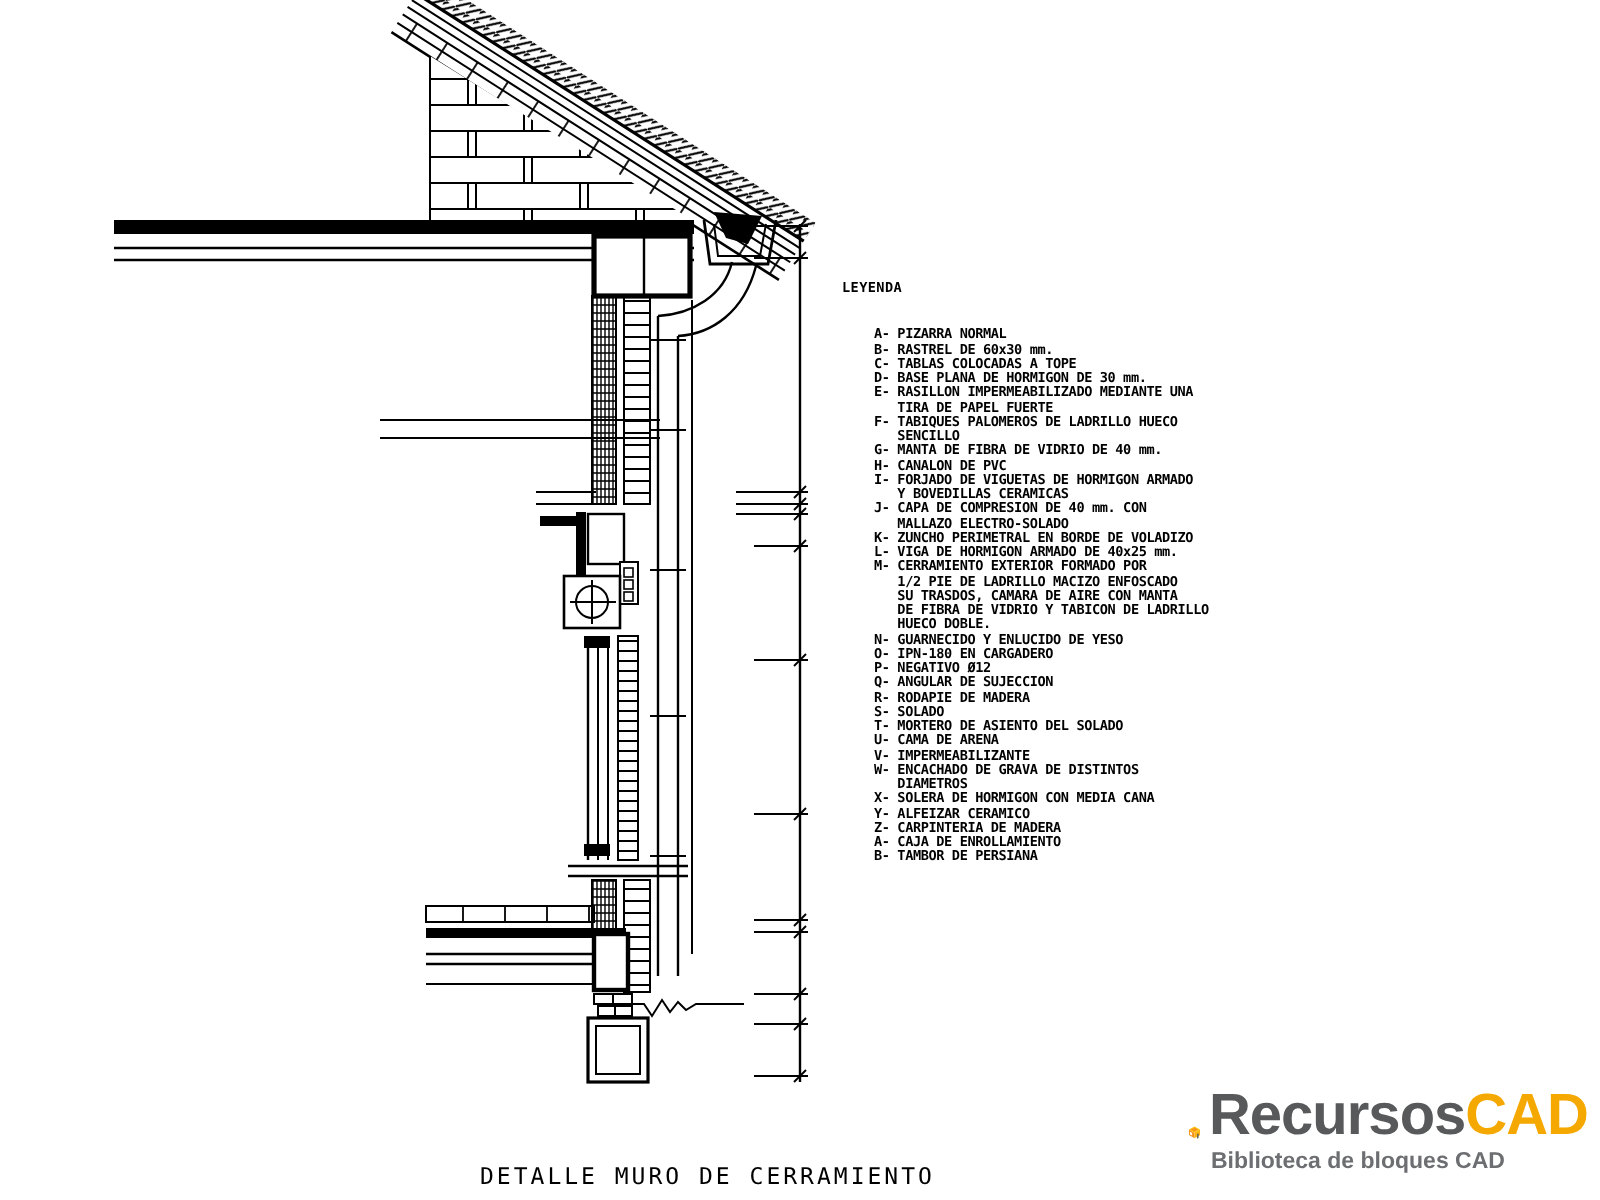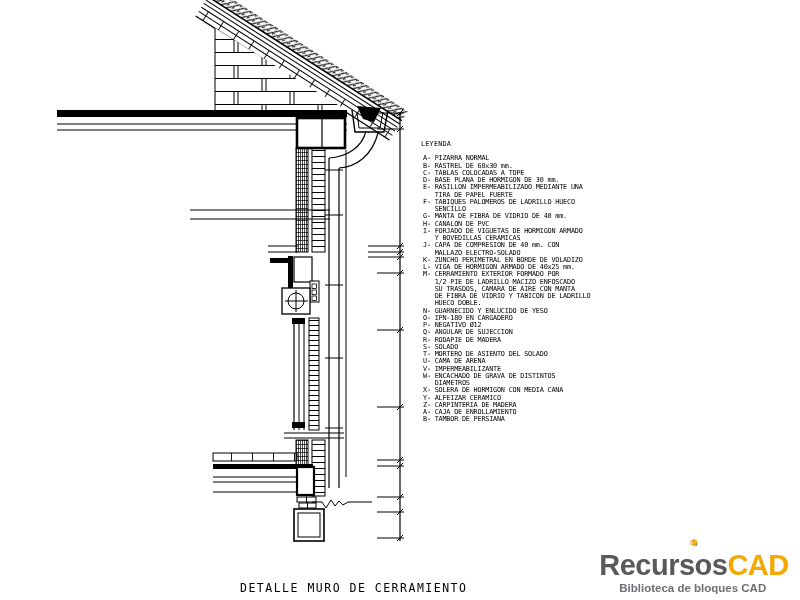--- a/index.html
+++ b/index.html
@@ -1,32 +1,32 @@
 <!DOCTYPE html>
 <html><head>
 <meta charset="utf-8">
 <style>
   html,body{margin:0;padding:0;}
   body{width:800px;height:600px;background:#ffffff;position:relative;overflow:hidden;
        font-family:"DejaVu Sans Mono", monospace;}
   #stage{position:absolute;inset:0;width:800px;height:600px;}
-  .legend{position:absolute;left:421px;top:141px;color:#000;}
+  .legend{position:absolute;left:421px;top:141px;color:#000;font-weight:bold;}
   .legend-title{font-size:6.8px;line-height:7.3px;letter-spacing:.2px;margin-bottom:7px;}
-  .legend-lines{margin:2px;font-family:"DejaVu Sans Mono", monospace;font-size:6.8px;
+  .legend-lines{margin:16px;font-family:"DejaVu Sans Mono", monospace;font-size:6.8px;
                 line-height:7.25px;letter-spacing:-0.2px;white-space:pre;}
   .caption{position:absolute;left:240px;top:581px;width:320px;text-align:left;
            font-size:11.5px;letter-spacing:1.5px;color:#000;white-space:nowrap;}
   .logo{position:absolute;left:594px;top:538px;width:200px;height:56px;display:flex;
-        align-items:center;gap:4px;flex-direction:column;}
+        align-items:center;gap:4px;}
   .logo-text{display:flex;flex-direction:column;line-height:1;}
   .brand{font-family:"Liberation Sans", sans-serif;font-weight:bold;font-size:29px;
          letter-spacing:-0.5px;color:#58595B;white-space:nowrap;}
   .brand .accent{color:#F5A800;}
   .tagline{font-family:"Liberation Sans", sans-serif;font-weight:bold;font-size:11.5px;
-           color:#6D6E71;margin-top:3px;margin-left:20px;white-space:nowrap;}
+           color:#6D6E71;margin-top:3px;margin-left:1px;white-space:nowrap;}
 </style>
 </head>
 <body>
 
 <svg id="stage" viewBox="0 0 800 600" xmlns="http://www.w3.org/2000/svg">
   <defs>
     <pattern id="bricksPat" width="56" height="26" patternUnits="userSpaceOnUse">
       <rect width="56" height="26" fill="#fff"></rect>
       <path d="M0,0.5 H56 M0,13.5 H56" stroke="#000" stroke-width="1"></path>
       <path d="M42,0 V13 M38,0 V13 M14,13 V26 M10,13 V26" stroke="#000" stroke-width="1"></path>

